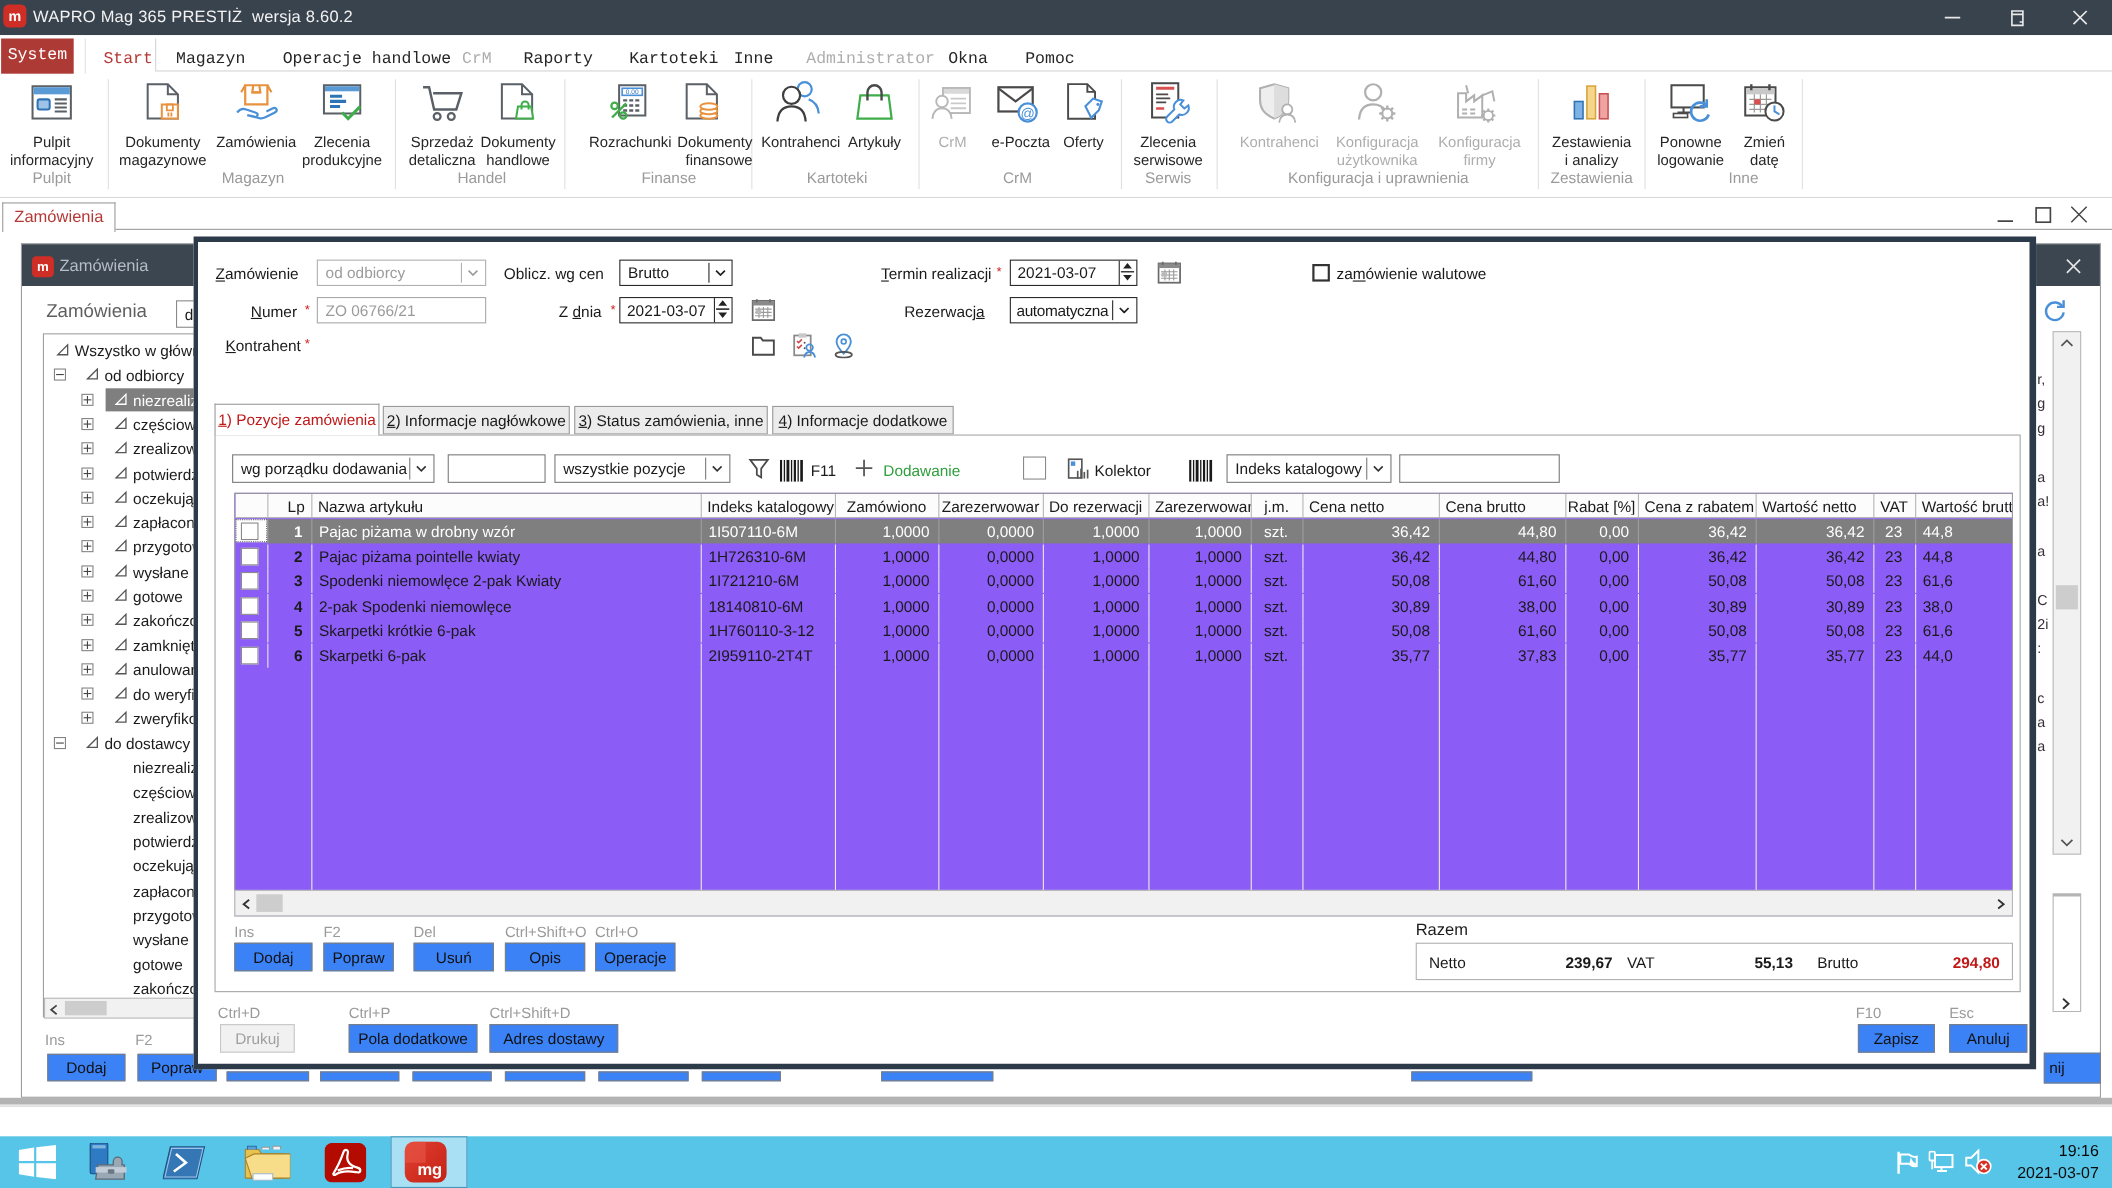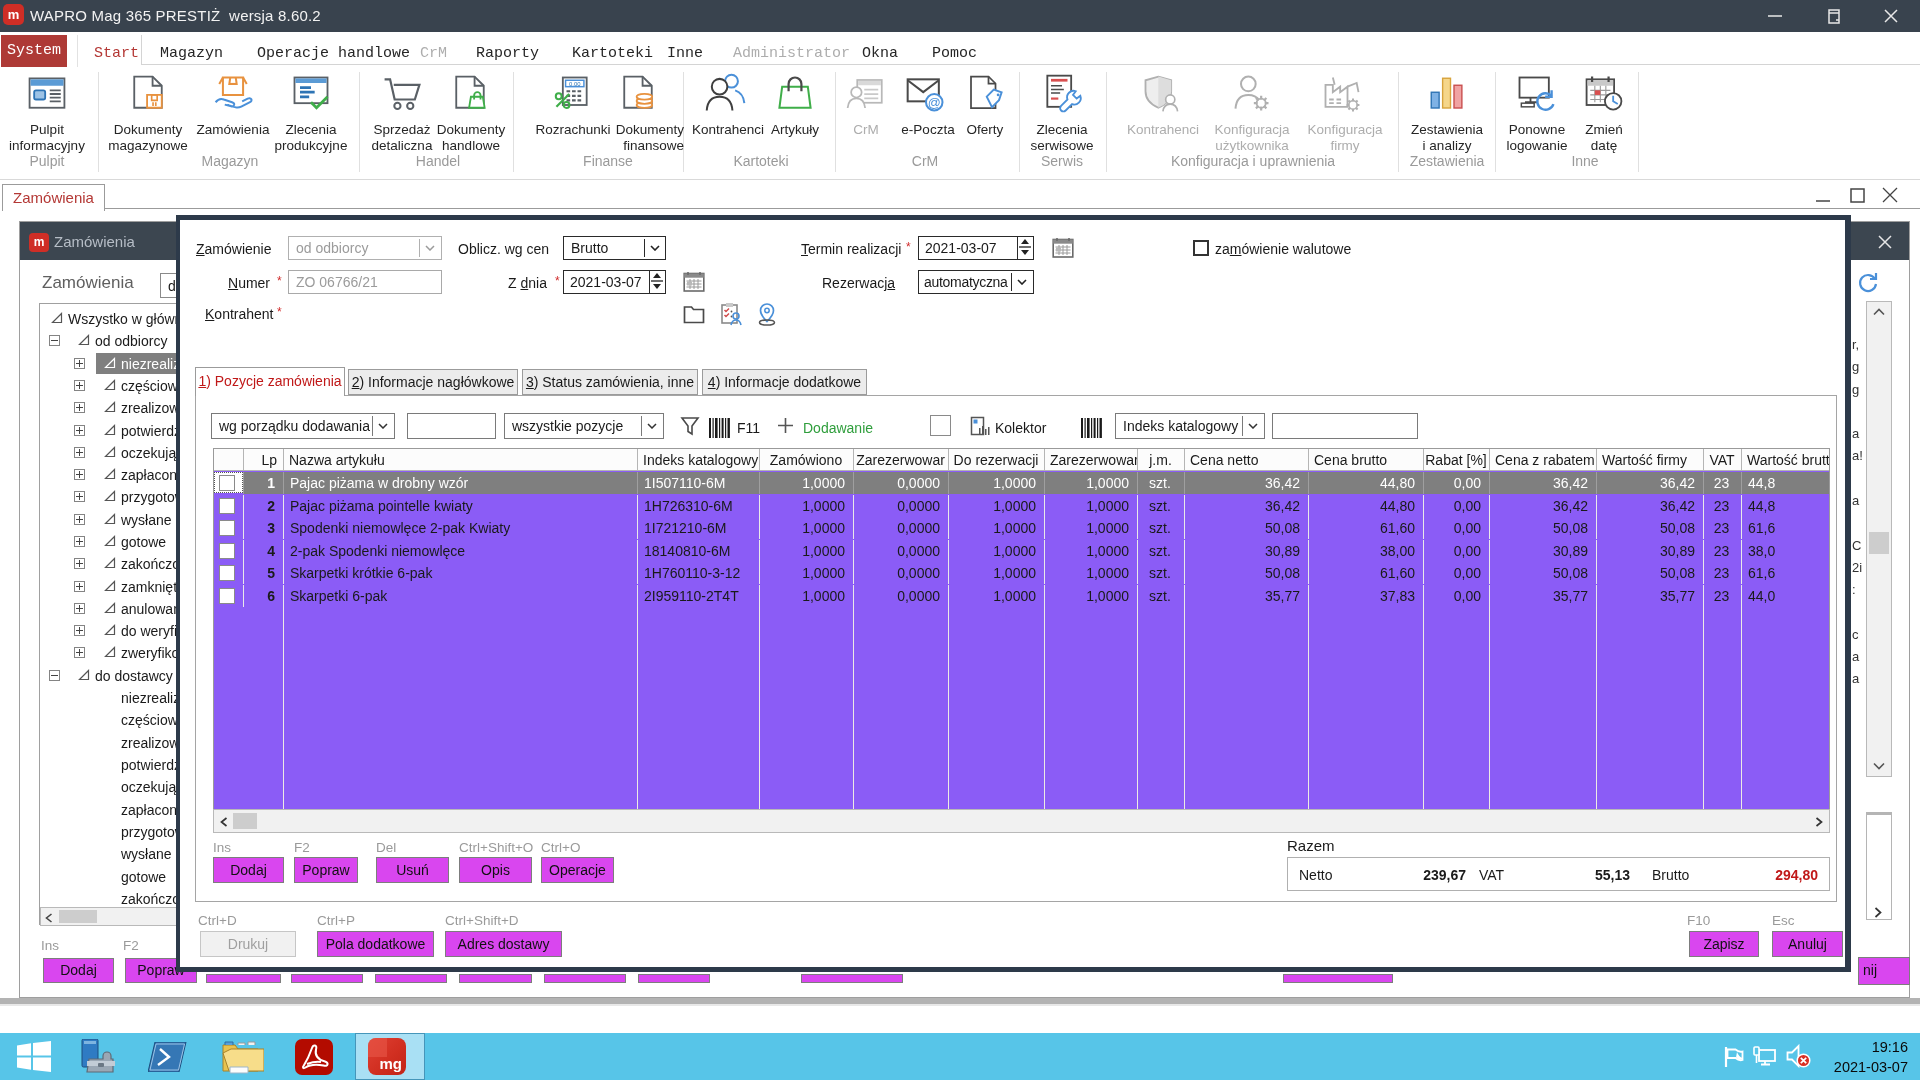--- a/index.html
+++ b/index.html
@@ -49,21 +49,21 @@
   .sb { position:absolute; background:#f1f1f1; border:1px solid #b9b9b9; }
   .sbthumb { position:absolute; background:#cdcdcd; }
 
   
   #dialog { left:176px; top:215px; width:1675px; height:757px; background:#fff; border:4px solid #2d3a4a; border-top-width:5px; border-right-width:6px; border-bottom-width:5px; }
   .flabel { position:absolute; font-size:14px; color:#1a1a1a; white-space:nowrap; }
   .req { color:#d02a2a; font-size:12px; }
   .tfield { position:absolute; border:1px solid #7a7a7a; background:#fff; font-size:14px; padding-left:7px; display:flex; align-items:center; white-space:nowrap; }
   .tfield.disabled { border-color:#b0b0b0; color:#9b9b9b; }
   .combo-arrow { position:absolute; top:2px; bottom:2px; width:20px; border-left:1px solid #7a7a7a; display:flex; align-items:center; justify-content:center; }
-  .btn { position:absolute; background:#d946ef; border:1px solid #7d7d7d; font-size:14px; text-align:center; color:#111; }
+  .btn { position:absolute; background:#3b82f6; border:1px solid #7d7d7d; font-size:14px; text-align:center; color:#111; }
   .btn.dis { background:#f1f1f1; border-color:#c6c6c6; color:#9f9f9f; }
   .shct { position:absolute; color:#9a9a9a; font-size:13.5px; white-space:nowrap; }
   .tab { position:absolute; top:149px; height:26px; background:#ececec; border:1px solid #9b9b9b; font-size:14px; text-align:center; color:#1a1a1a; line-height:24px; }
 
   
   .gh { position:absolute; font-size:14px; color:#1a1a1a; white-space:nowrap; overflow:hidden; }
   .cell { position:absolute; font-size:14px; white-space:nowrap; overflow:hidden; }
 
   
   #statusbar { left:0; top:1006px; width:1920px; height:27px; background:#fdfdfd; border-top:1px solid #bbb; font-size:13.5px; }
@@ -621,21 +621,21 @@
   <div class="gh" style="left:423px; width:122px; top:3px; padding-left:6px;">Indeks katalogowy</div>
   <div class="gh" style="left:545px; width:94px; top:3px; text-align:center;">Zamówiono</div>
   <div class="gh" style="left:639px; width:95px; top:3px; text-align:center;">Zarezerwowar</div>
   <div class="gh" style="left:734px; width:96px; top:3px; text-align:center;">Do rezerwacji</div>
   <div class="gh" style="left:830px; width:93px; top:3px; padding-left:6px;">Zarezerwowar</div>
   <div class="gh" style="left:923px; width:47px; top:3px; text-align:center;">j.m.</div>
   <div class="gh" style="left:970px; width:124px; top:3px; padding-left:6px;">Cena netto</div>
   <div class="gh" style="left:1094px; width:115px; top:3px; padding-left:6px;">Cena brutto</div>
   <div class="gh" style="left:1209px; width:66px; top:3px; text-align:center;">Rabat [%]</div>
   <div class="gh" style="left:1275px; width:107px; top:3px; padding-left:6px;">Cena z rabatem</div>
-  <div class="gh" style="left:1382px; width:107px; top:3px; padding-left:6px;">Wartość firmy</div>
+  <div class="gh" style="left:1382px; width:107px; top:3px; padding-left:6px;">Wartość netto</div>
   <div class="gh" style="left:1489px; width:38px; top:3px; text-align:center;">VAT</div>
   <div class="gh" style="left:1527px; width:90px; top:3px; padding-left:6px;">Wartość brutt</div>
   <div style="position:absolute; left:29px; top:0; width:1px; height:22px; background:#b5b5b5;"></div>
   <div style="position:absolute; left:69px; top:0; width:1px; height:22px; background:#b5b5b5;"></div>
   <div style="position:absolute; left:423px; top:0; width:1px; height:22px; background:#b5b5b5;"></div>
   <div style="position:absolute; left:545px; top:0; width:1px; height:22px; background:#b5b5b5;"></div>
   <div style="position:absolute; left:639px; top:0; width:1px; height:22px; background:#b5b5b5;"></div>
   <div style="position:absolute; left:734px; top:0; width:1px; height:22px; background:#b5b5b5;"></div>
   <div style="position:absolute; left:830px; top:0; width:1px; height:22px; background:#b5b5b5;"></div>
   <div style="position:absolute; left:923px; top:0; width:1px; height:22px; background:#b5b5b5;"></div>
@@ -877,21 +877,21 @@
 <span style="position:absolute; left:191px; top:9px;">VAT</span>
 <span style="position:absolute; left:264px; width:78px; top:9px; text-align:right; font-weight:bold;">55,13</span>
 <span style="position:absolute; left:364px; top:9px;">Brutto</span>
 <span style="position:absolute; left:452px; width:78px; top:9px; text-align:right; font-weight:bold; color:#c01818;">294,80</span>
       </div>
     <span class="shct" style="left:18px; top:693px;">Ctrl+D</span>
     <span class="shct" style="left:137px; top:693px;">Ctrl+P</span>
     <span class="shct" style="left:265px; top:693px;">Ctrl+Shift+D</span>
     <span class="shct" style="left:1507px; top:693px;">F10</span>
     <span class="shct" style="left:1592px; top:693px;">Esc</span>
-    <div class="btn dis" style="left:20px; top:711px; width:96px; height:26px; line-height:24px;">Drukuj</div>
+    <div class="btn dis" style="left:20px; top:711px; width:68px; height:26px; line-height:24px;">Drukuj</div>
     <div class="btn" style="left:137px; top:711px; width:117px; height:26px; line-height:24px;">Pola dodatkowe</div>
     <div class="btn" style="left:265px; top:711px; width:117px; height:26px; line-height:24px;">Adres dostawy</div>
     <div class="btn" style="left:1509px; top:711px; width:70px; height:26px; line-height:24px;">Zapisz</div>
     <div class="btn" style="left:1592px; top:711px; width:71px; height:26px; line-height:24px;">Anuluj</div>
   </div>
 
   <div class="abs" id="mdibottom"></div>
 
 
   <div class="abs" id="taskbar">

